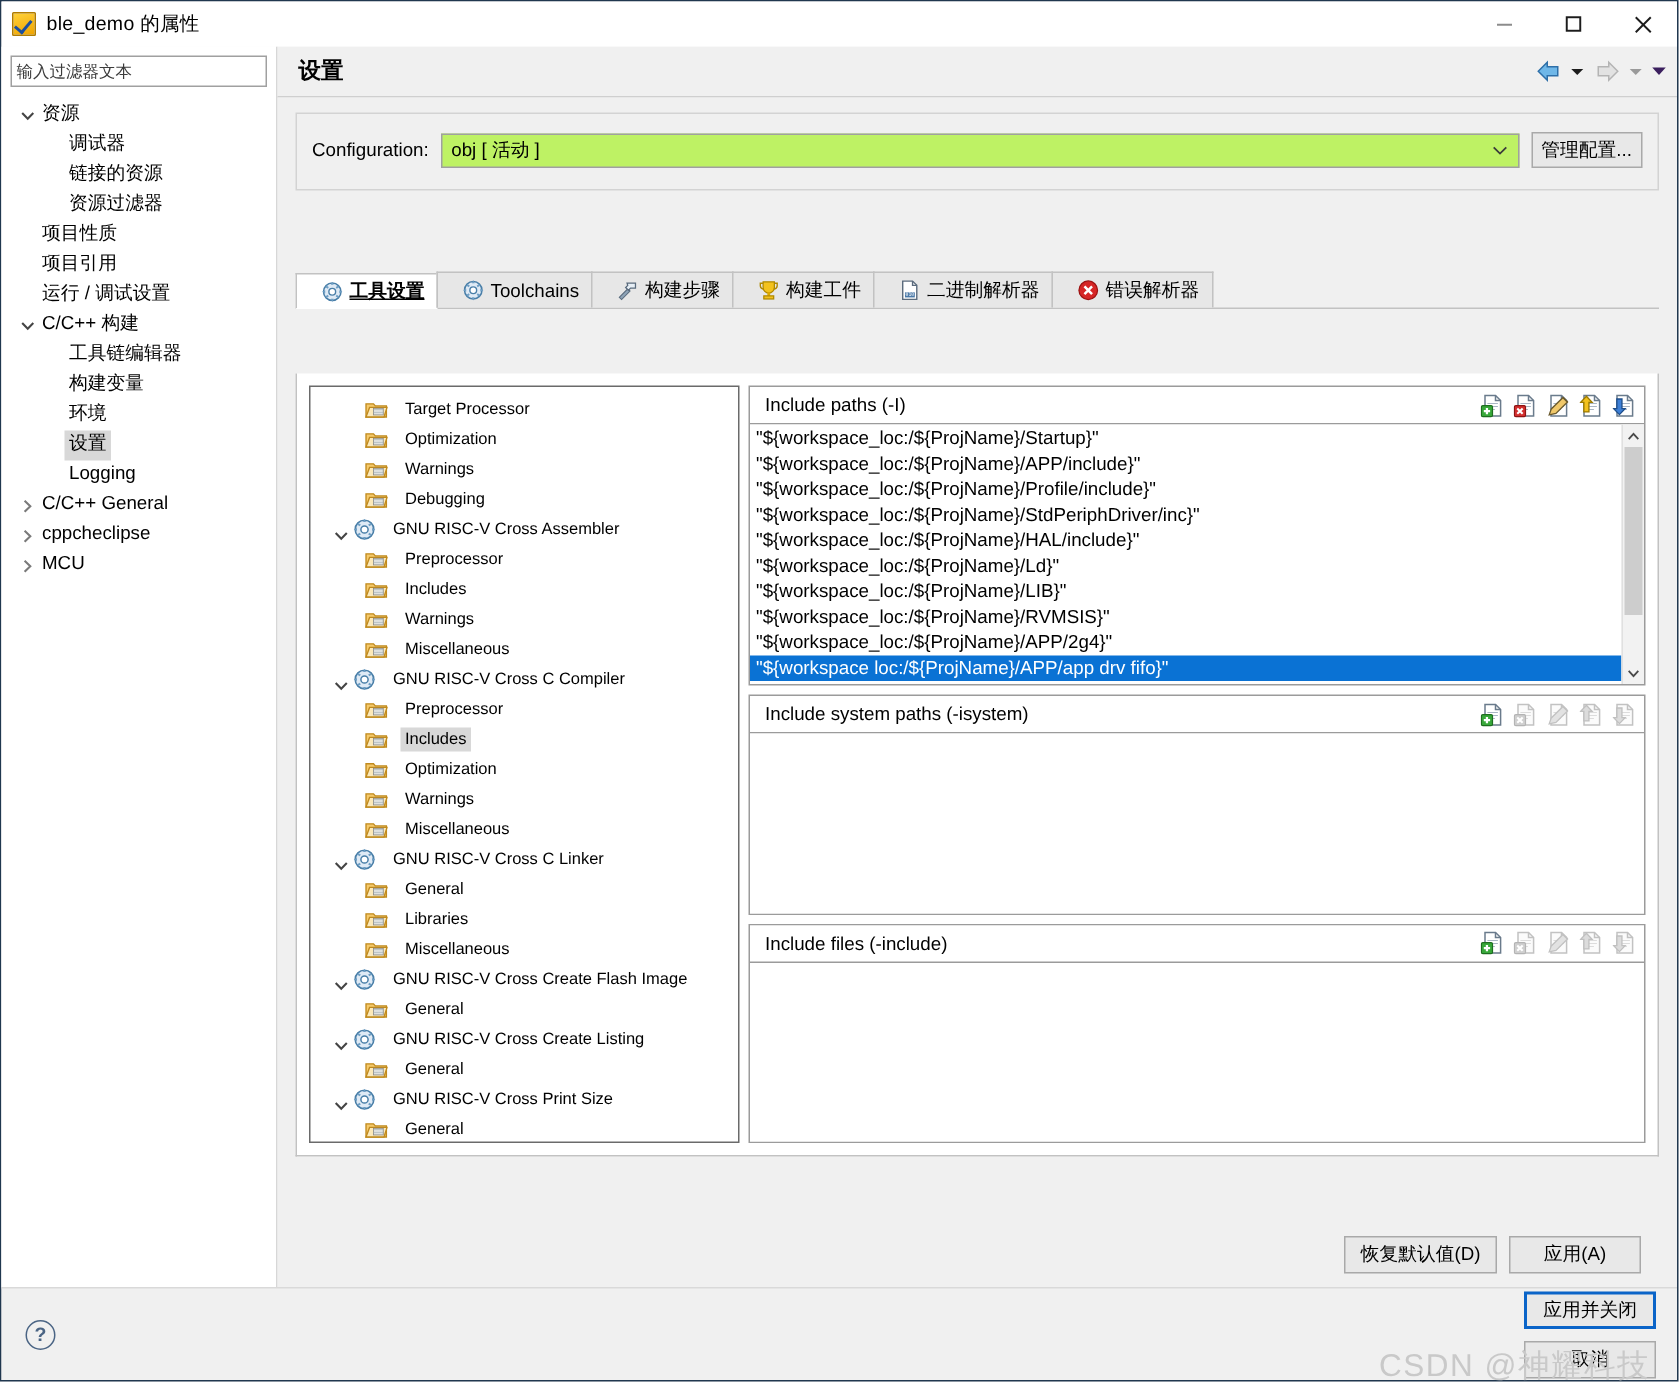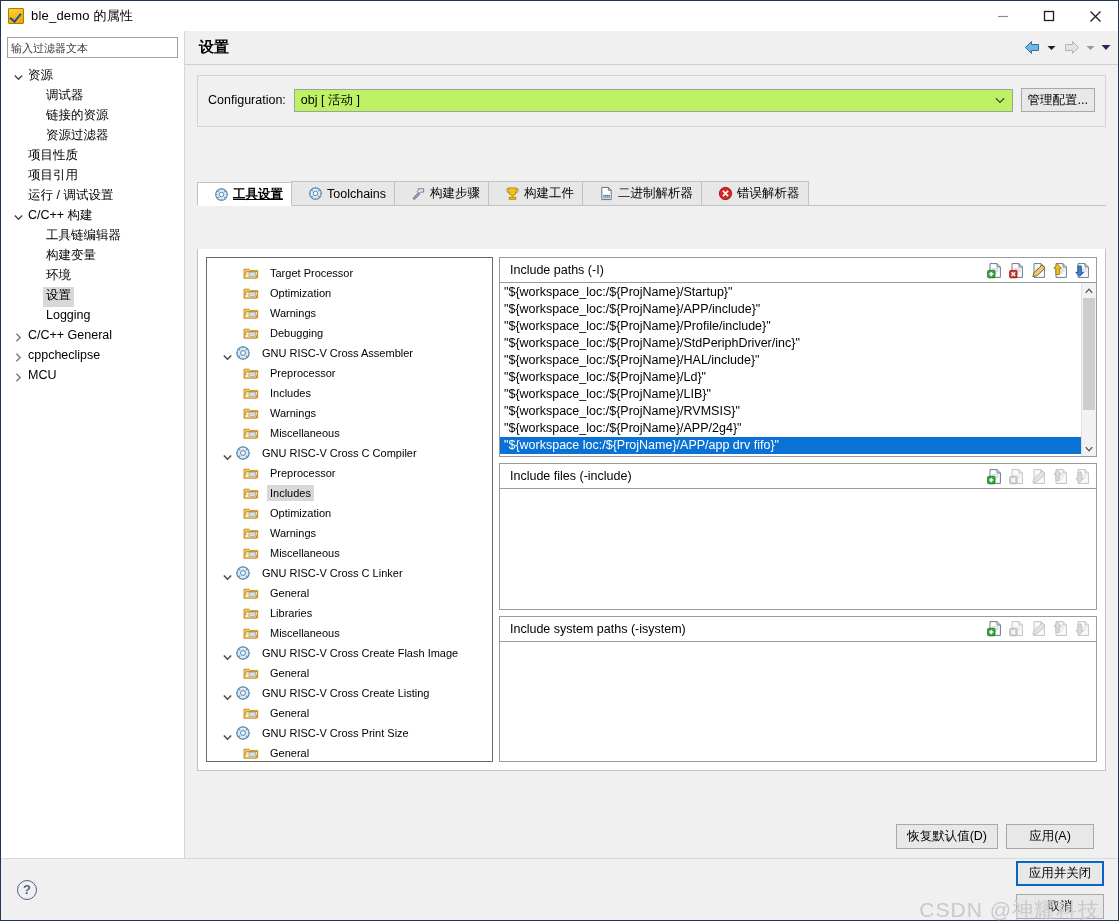--- a/index.html
+++ b/index.html
@@ -1017,21 +1017,21 @@
                     <div class="sb-arrow">
                       <svg width="8" height="6" viewBox="0 0 8 6">
                         <path d="M0.8 1.2 L4 4.8 L7.2 1.2" fill="none" stroke="#4a4a4a" stroke-width="1.2"></path>
                       </svg>
                     </div>
                   </div>
                 </div>
               </div>
               <div class="groupbox" style="flex: 1 1 0px;">
                 <div class="gb-header">
-                  <span>Include files (-include)</span>
+                  <span>Include system paths (-isystem)</span>
                   <div class="gb-tools">
                     <span style="display: flex;">
                       <svg class="tbtn" viewBox="0 0 17 17">
                         <path d="M3 1.6 H10 L13.4 5 V15.4 H3 Z" fill="#ffffff" stroke="#6a7b8c" stroke-width="1"></path>
                <path d="M10 1.6 V5 H13.4" fill="none" stroke="#6a7b8c" stroke-width="1"></path>
                <path d="M4.6 7 h7 M4.6 9 h7 M4.6 11 h5" stroke="#a9b6c4" stroke-width="0.8"></path>
       <g>
                           <rect x="0.6" y="8.4" width="7.4" height="7.4" fill="#38a83a" stroke="#1d6e1f" stroke-width="0.8" rx="1"></rect>
       <path d="M4.3 10 v4.2 M2.2 12.1 h4.2" stroke="#ffffff" stroke-width="1.5"></path>
                         </g>
@@ -1074,21 +1074,21 @@
                       </svg>
                     </span>
                   </div>
                 </div>
                 <div class="gb-body">
                   <div class="list" style="right: 0px;"></div>
                 </div>
               </div>
               <div class="groupbox" style="flex: 1 1 0px;">
                 <div class="gb-header">
-                  <span>Include system paths (-isystem)</span>
+                  <span>Include files (-include)</span>
                   <div class="gb-tools">
                     <span style="display: flex;">
                       <svg class="tbtn" viewBox="0 0 17 17">
                         <path d="M3 1.6 H10 L13.4 5 V15.4 H3 Z" fill="#ffffff" stroke="#6a7b8c" stroke-width="1"></path>
                <path d="M10 1.6 V5 H13.4" fill="none" stroke="#6a7b8c" stroke-width="1"></path>
                <path d="M4.6 7 h7 M4.6 9 h7 M4.6 11 h5" stroke="#a9b6c4" stroke-width="0.8"></path>
       <g>
                           <rect x="0.6" y="8.4" width="7.4" height="7.4" fill="#38a83a" stroke="#1d6e1f" stroke-width="0.8" rx="1"></rect>
       <path d="M4.3 10 v4.2 M2.2 12.1 h4.2" stroke="#ffffff" stroke-width="1.5"></path>
                         </g>

